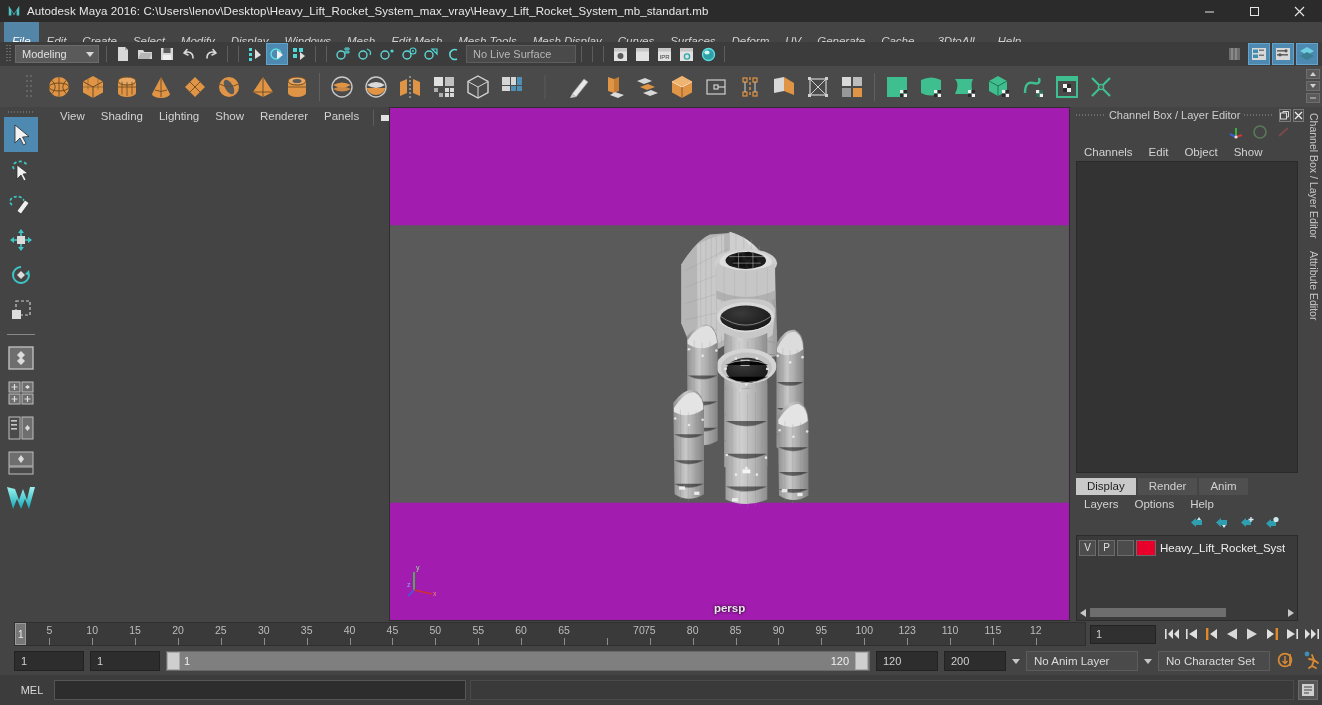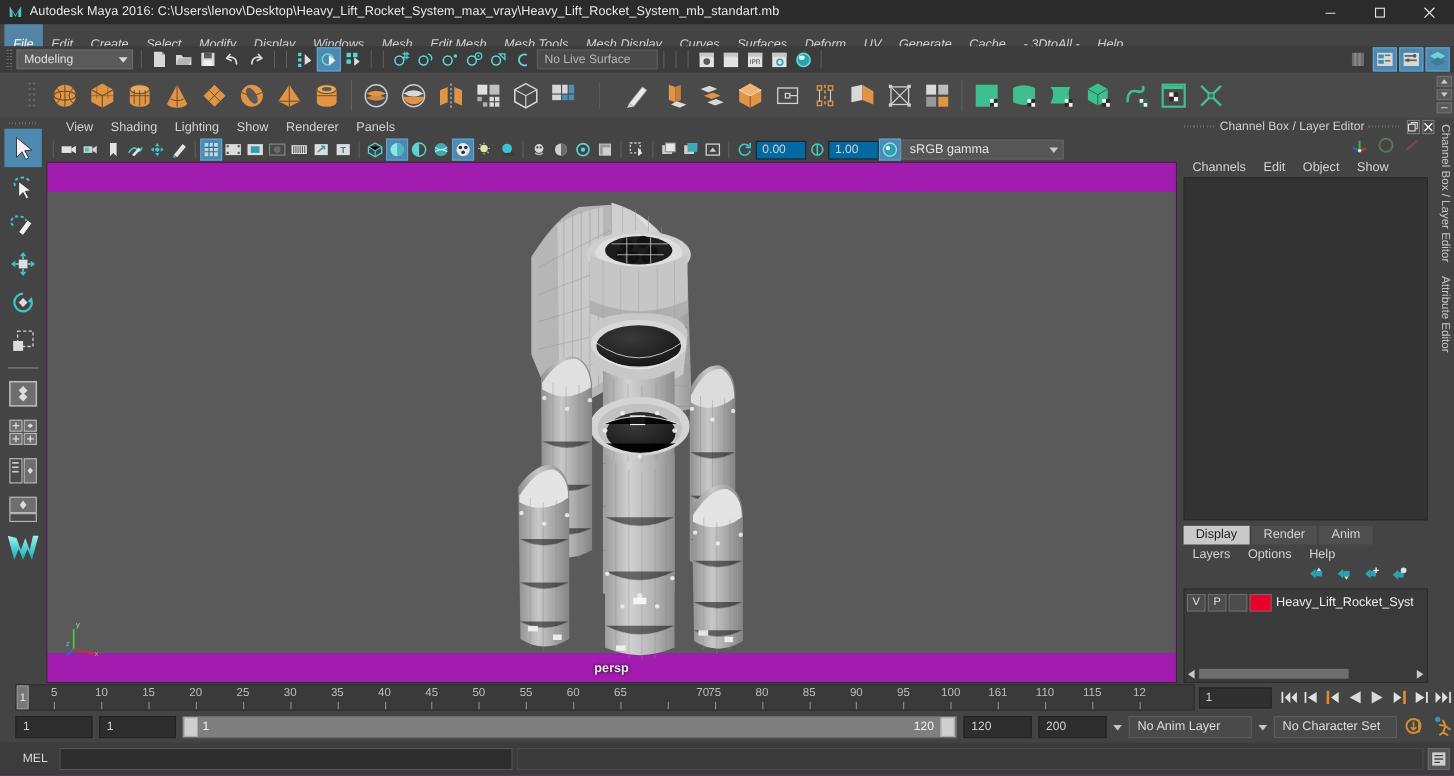--- a/index.html
+++ b/index.html
@@ -29,21 +29,21 @@
   .menuitem { padding:15px 8px; height:32px; line-height:20px; font-size:11.5px; color:#d2d2d2; white-space:nowrap;font-style:italic;}
   .menuitem.active { background:#5285a6; color:#ffffff; }
 
   
   .statusbar { height:24px; background:#3c3c3c; display:flex; align-items:center; flex:0 0 24px; padding-left:2px; position:relative;}
   .gripv { width:7px; height:18px; margin:0 3px;
     background-image:repeating-linear-gradient(to bottom,#6a6a6a 0 1px,transparent 1px 3px),
                      repeating-linear-gradient(to bottom,#6a6a6a 0 1px,transparent 1px 3px);
     background-size:2px 100%,2px 100%; background-position:1px 0,4px 0; background-repeat:no-repeat;}
   .sb-combo {
-    width:106px;height:18px;background:#5a5a5a;border:1px solid #6a6a6a;
+    width:84px;height:18px;background:#5a5a5a;border:1px solid #6a6a6a;
     display:flex;align-items:center;justify-content:space-between;padding:0 4px 0 6px;
     color:#e0e0e0;font-size:11px; margin-right:2px;
   }
   .sb-combo .caret { width:0;height:0;border-left:4px solid transparent;border-right:4px solid transparent;border-top:5px solid #d8d8d8;}
   .sep { width:1px;height:16px;background:#5d5d5d;margin:0 5px;}
   .ticon { width:22px;height:22px;display:flex;align-items:center;justify-content:center;flex:0 0 22px;}
   .ticon.sel { background:#4d89b0; border:1px solid #63a3ca;}
   .livesurface { height:18px;min-width:110px;background:#4a4a4a;border:1px solid #5d5d5d;color:#b6b6b6;
      font-size:11px;display:flex;align-items:center;padding:0 6px;margin-left:2px;}
   .sb-right { position:absolute; right:4px; top:1px; display:flex; align-items:center; gap:2px;}
@@ -66,21 +66,21 @@
   
   .toolbox { width:42px;background:#444;display:flex;flex-direction:column;align-items:center;padding-top:2px;flex:0 0 42px;}
   .tbgrip { width:26px;height:8px;
     background-image:repeating-linear-gradient(to right,#6a6a6a 0 1px,transparent 1px 3px);
     background-size:100% 2px;background-position:0 2px;background-repeat:repeat-x;}
   .tbtn { width:34px;height:35px;display:flex;align-items:center;justify-content:center;margin-bottom:0px;}
   .tbtn.sel { background:#4d89b0; }
   .tbdiv { width:28px;height:1px;background:#888;margin:7px 0 5px 0;}
 
   
-  .vpcol { flex:1 1 auto; display:flex; flex-direction:column; min-width:0; background:#444;}
+  .vpcol { flex:1 1 auto; display:flex; min-width:0; background:#444;}
   .vpmenu { height:18px;background:#444;display:flex;align-items:center;flex:0 0 18px;padding-left:10px;}
   .vpmenu .mi { padding:0 8px;font-size:11.5px;color:#d2d2d2;height:18px;line-height:18px;}
   .vptools { height:22px;background:#444;display:flex;align-items:center;flex:0 0 22px;padding-left:2px;overflow:hidden;}
   .vi { width:20px;height:20px;display:flex;align-items:center;justify-content:center;flex:0 0 20px;}
   .vi.sel { background:#4d89b0;border:1px solid #63a3ca;}
   .vsep { width:1px;height:16px;background:#5d5d5d;margin:0 4px;flex:0 0 1px;}
   .numfield { width:46px;height:17px;background:#0369a1;border:1px solid #1f1f1f;color:#d0d0d0;font-size:11px;
     display:flex;align-items:center;padding-left:5px;flex:0 0 46px;}
   .gammacombo { width:148px;height:18px;background:#565656;border:1px solid #656565;display:flex;align-items:center;
     justify-content:space-between;padding:0 4px 0 7px;color:#e2e2e2;font-size:11.5px;flex:0 0 148px;}
@@ -1451,21 +1451,21 @@
         <div class="tl-num" style="left: 677.702px;">80</div>
         <div class="tl-tick" style="left: 720.595px;"></div>
         <div class="tl-num" style="left: 720.595px;">85</div>
         <div class="tl-tick" style="left: 763.488px;"></div>
         <div class="tl-num" style="left: 763.488px;">90</div>
         <div class="tl-tick" style="left: 806.38px;"></div>
         <div class="tl-num" style="left: 806.38px;">95</div>
         <div class="tl-tick" style="left: 849.273px;"></div>
         <div class="tl-num" style="left: 849.273px;">100</div>
         <div class="tl-tick" style="left: 892.165px;"></div>
-        <div class="tl-num" style="left: 892.165px;">161</div>
+        <div class="tl-num" style="left: 892.165px;">123</div>
         <div class="tl-tick" style="left: 935.058px;"></div>
         <div class="tl-num" style="left: 935.058px;">110</div>
         <div class="tl-tick" style="left: 977.95px;"></div>
         <div class="tl-num" style="left: 977.95px;">115</div>
         <div class="tl-tick" style="left: 1020.84px;"></div>
         <div class="tl-num" style="left: 1020.84px;">12</div>
       </div>
     <div class="tl-cur-field">1</div>
     <div class="tpbtn">
       <svg width="16" height="14" viewBox="0 0 16 14">

